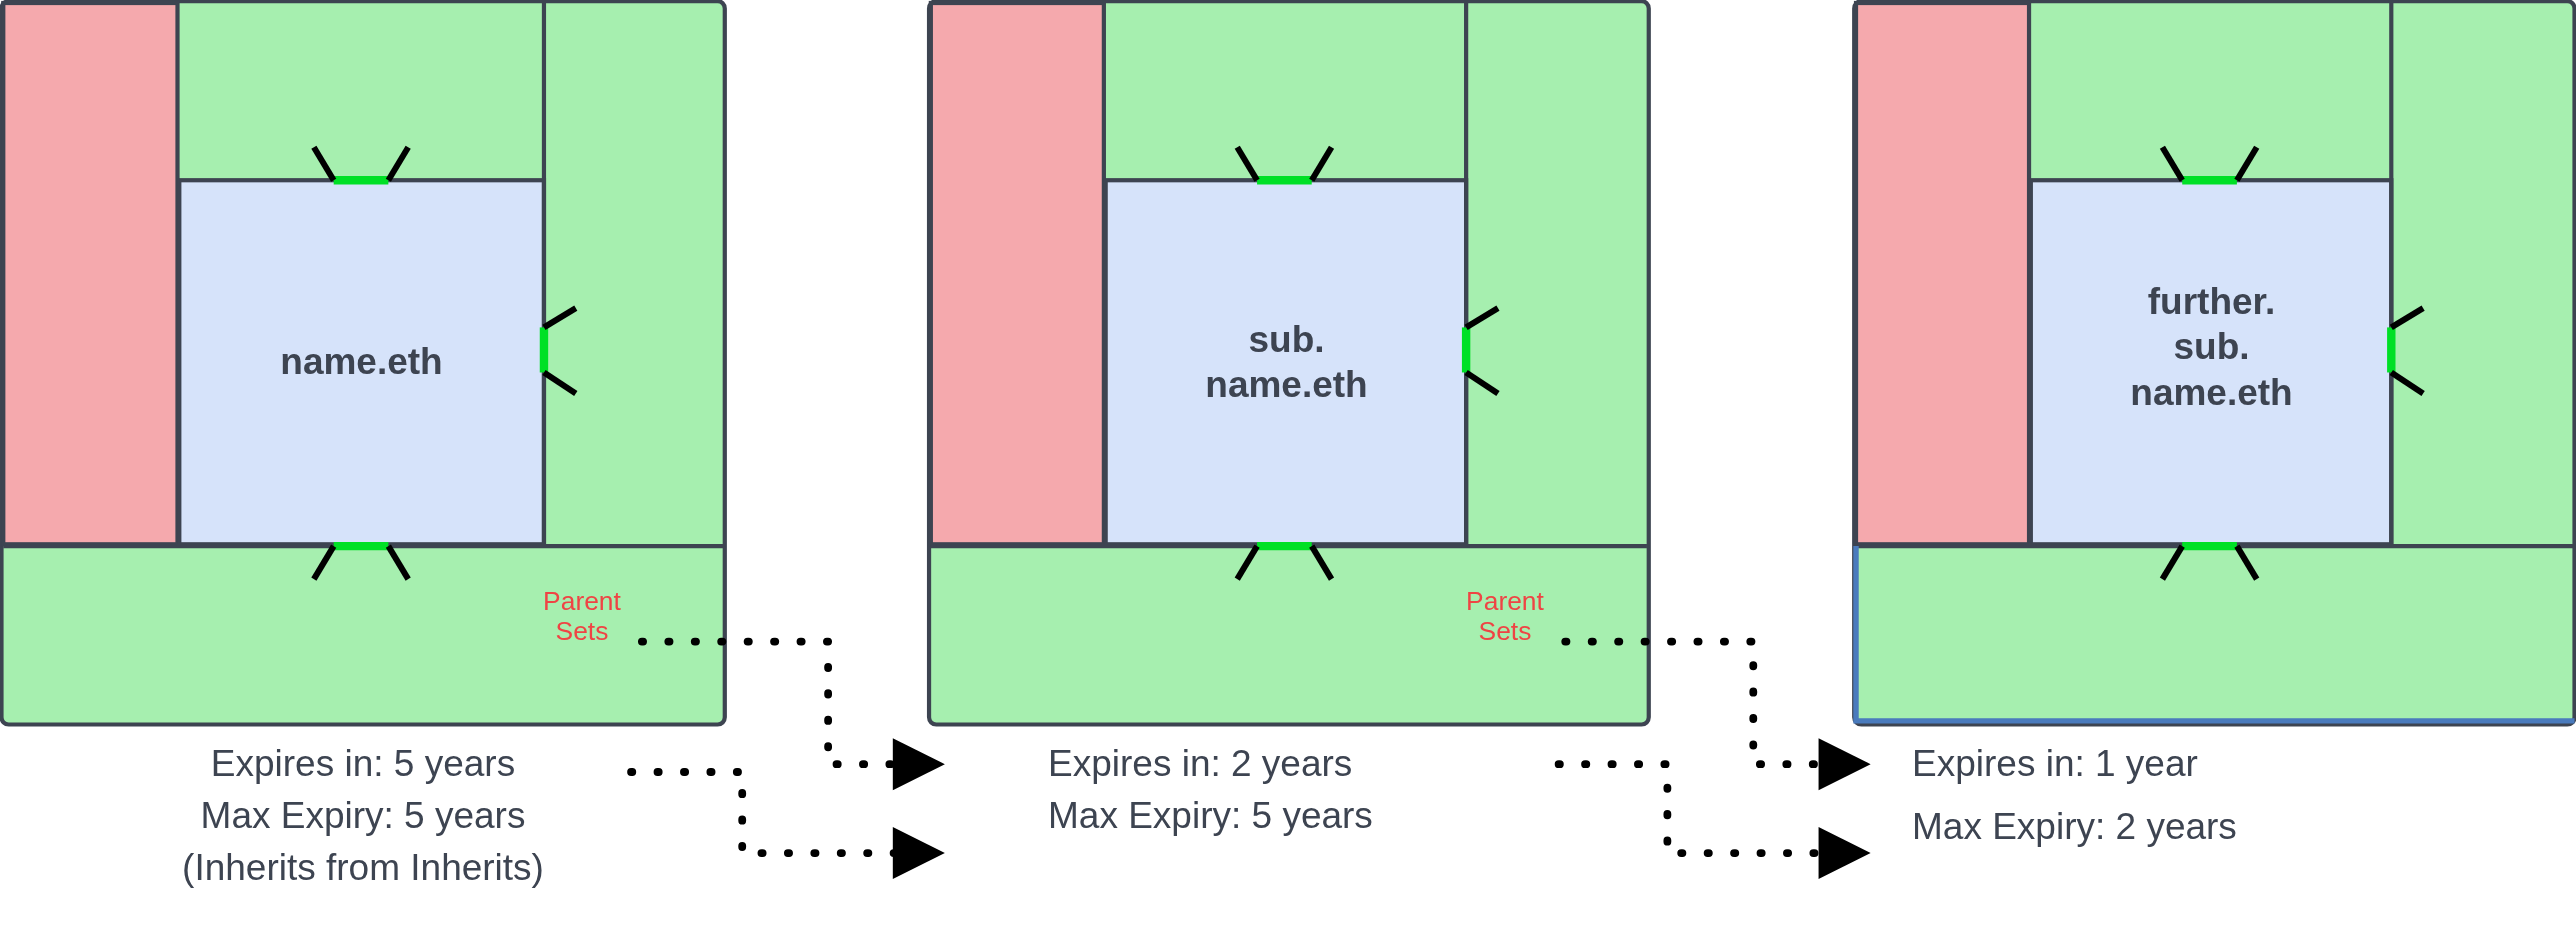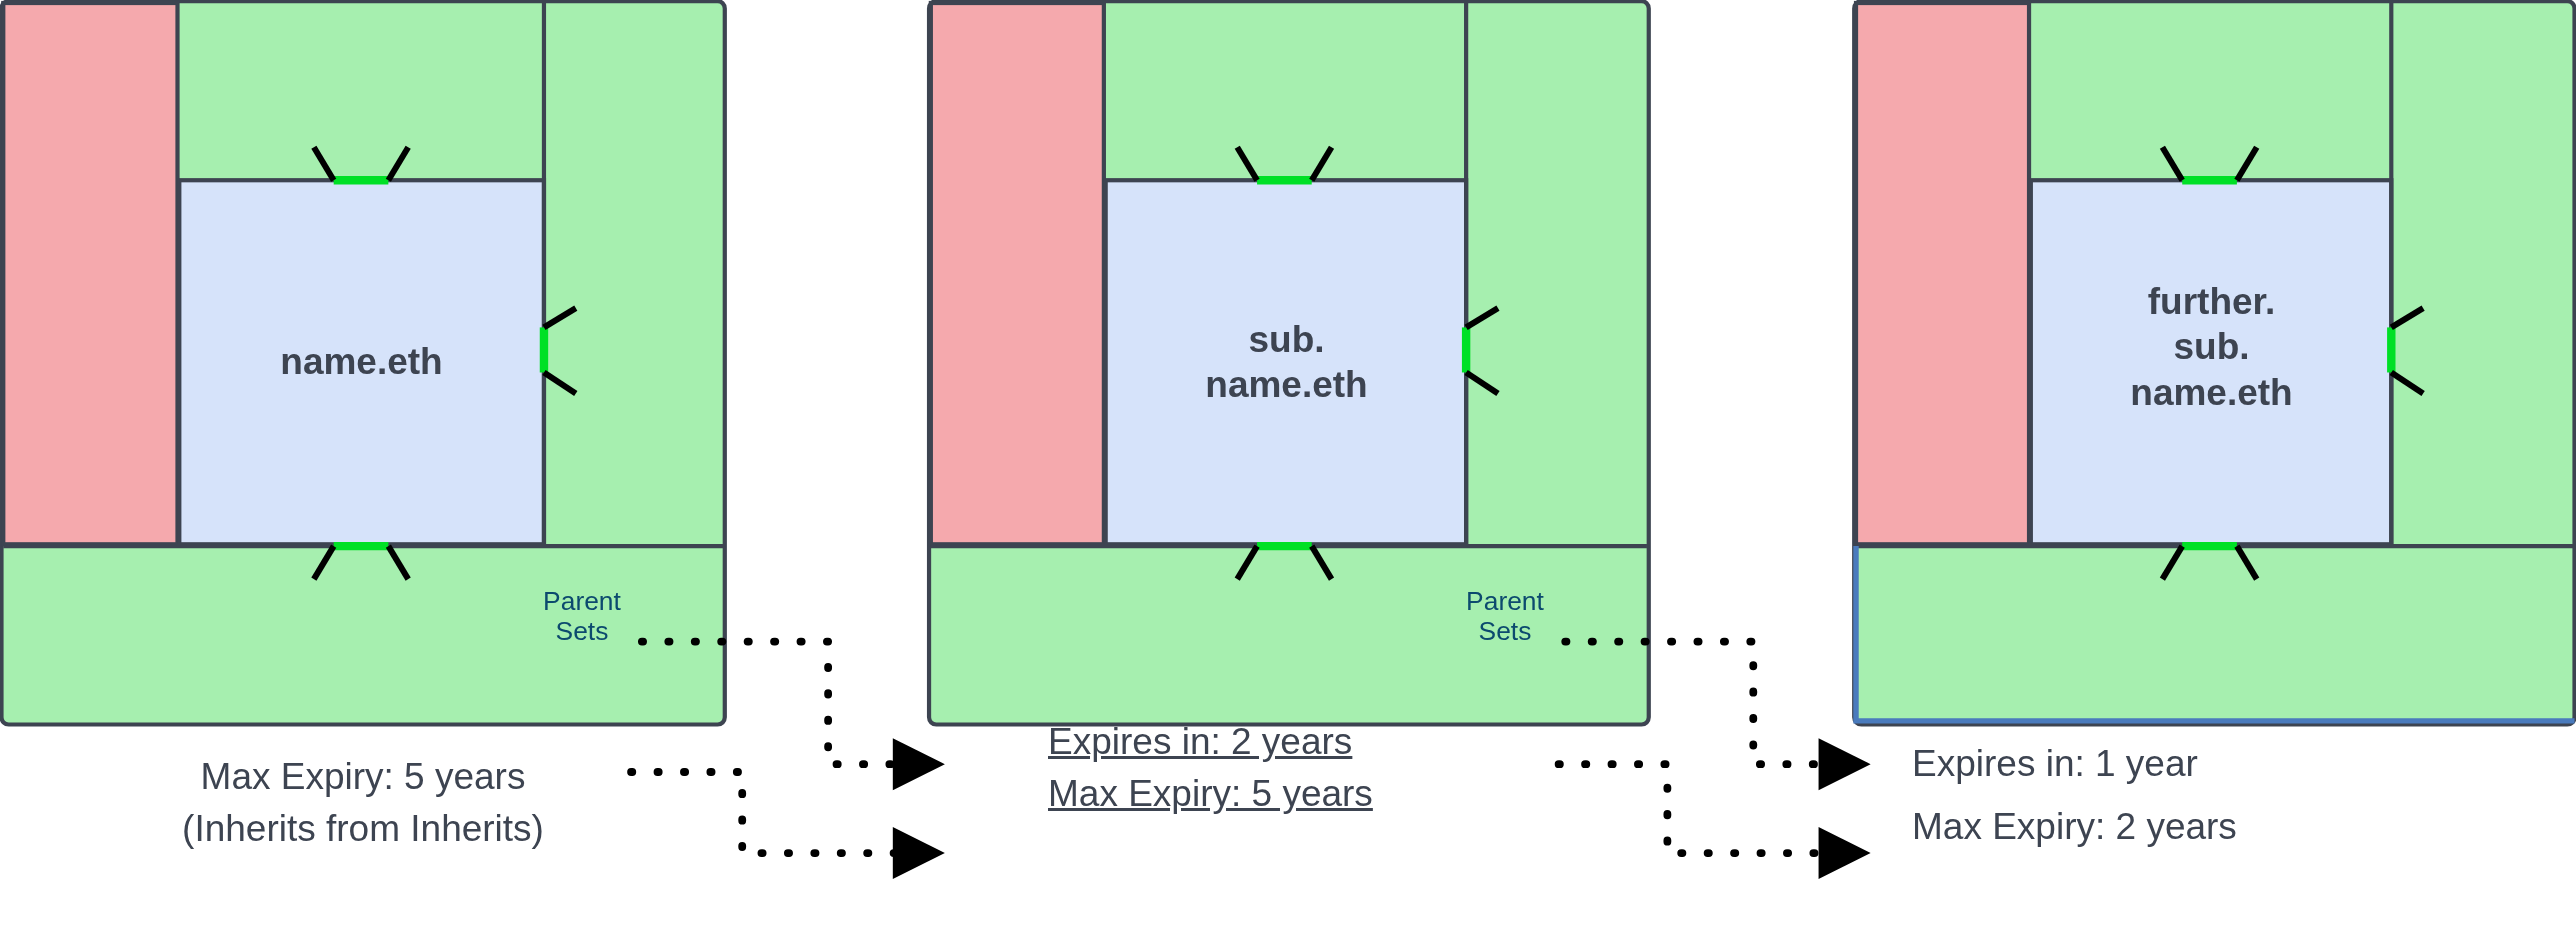--- a/index.html
+++ b/index.html
@@ -15,21 +15,21 @@
   .node-label{
     position:absolute;
     display:flex;flex-direction:column;align-items:center;justify-content:center;
     font-weight:bold;font-size:37px;line-height:1.22;
     color:#3d4451;text-align:center;white-space:nowrap;
     pointer-events:none;
   }
   .parent-sets{
     position:absolute;
     display:flex;flex-direction:column;align-items:center;justify-content:center;
-    font-size:26.4px;line-height:1.15;color:#0c4a6e;text-align:center;
+    font-size:26.4px;line-height:1.15;color:#ef4444;text-align:center;
     white-space:nowrap;
   }
   .caption{
     position:absolute;
     font-size:37px;line-height:1.05;color:#3d4451;white-space:nowrap;
   }
   .caption .line{display:block;}
   .cap-center{text-align:center;transform:translateX(-50%);}
   .cap-left{text-align:left;}
 </style>
@@ -151,25 +151,26 @@
     <span>Parent</span>
     <span>Sets</span>
   </div>
 
   <div class="parent-sets" style="left:1445px;top:583px;width:120px;height:66px;">
     <span>Parent</span>
     <span>Sets</span>
   </div>
 
   <div class="caption cap-center" style="left:363px;top:745px;">
+    <span class="line">Expires in: 5 years</span>
     <span class="line" style="display:block;margin-top:13.2px;">Max Expiry: 5 years</span>
     <span class="line" style="display:block;margin-top:13.2px;">(Inherits from Inherits)</span>
   </div>
 
-  <div class="caption cap-left" style="left:1048px;top:723px;text-decoration:underline;">
+  <div class="caption cap-left" style="left:1048px;top:745px;">
     <span class="line">Expires in: 2 years</span>
     <span class="line" style="display:block;margin-top:13.2px;">Max Expiry: 5 years</span>
   </div>
 
   <div class="caption cap-left" style="left:1912px;top:745px;">
     <span class="line">Expires in: 1 year</span>
     <span class="line" style="display:block;margin-top:24px;">Max Expiry: 2 years</span>
   </div>
 
 </div>

